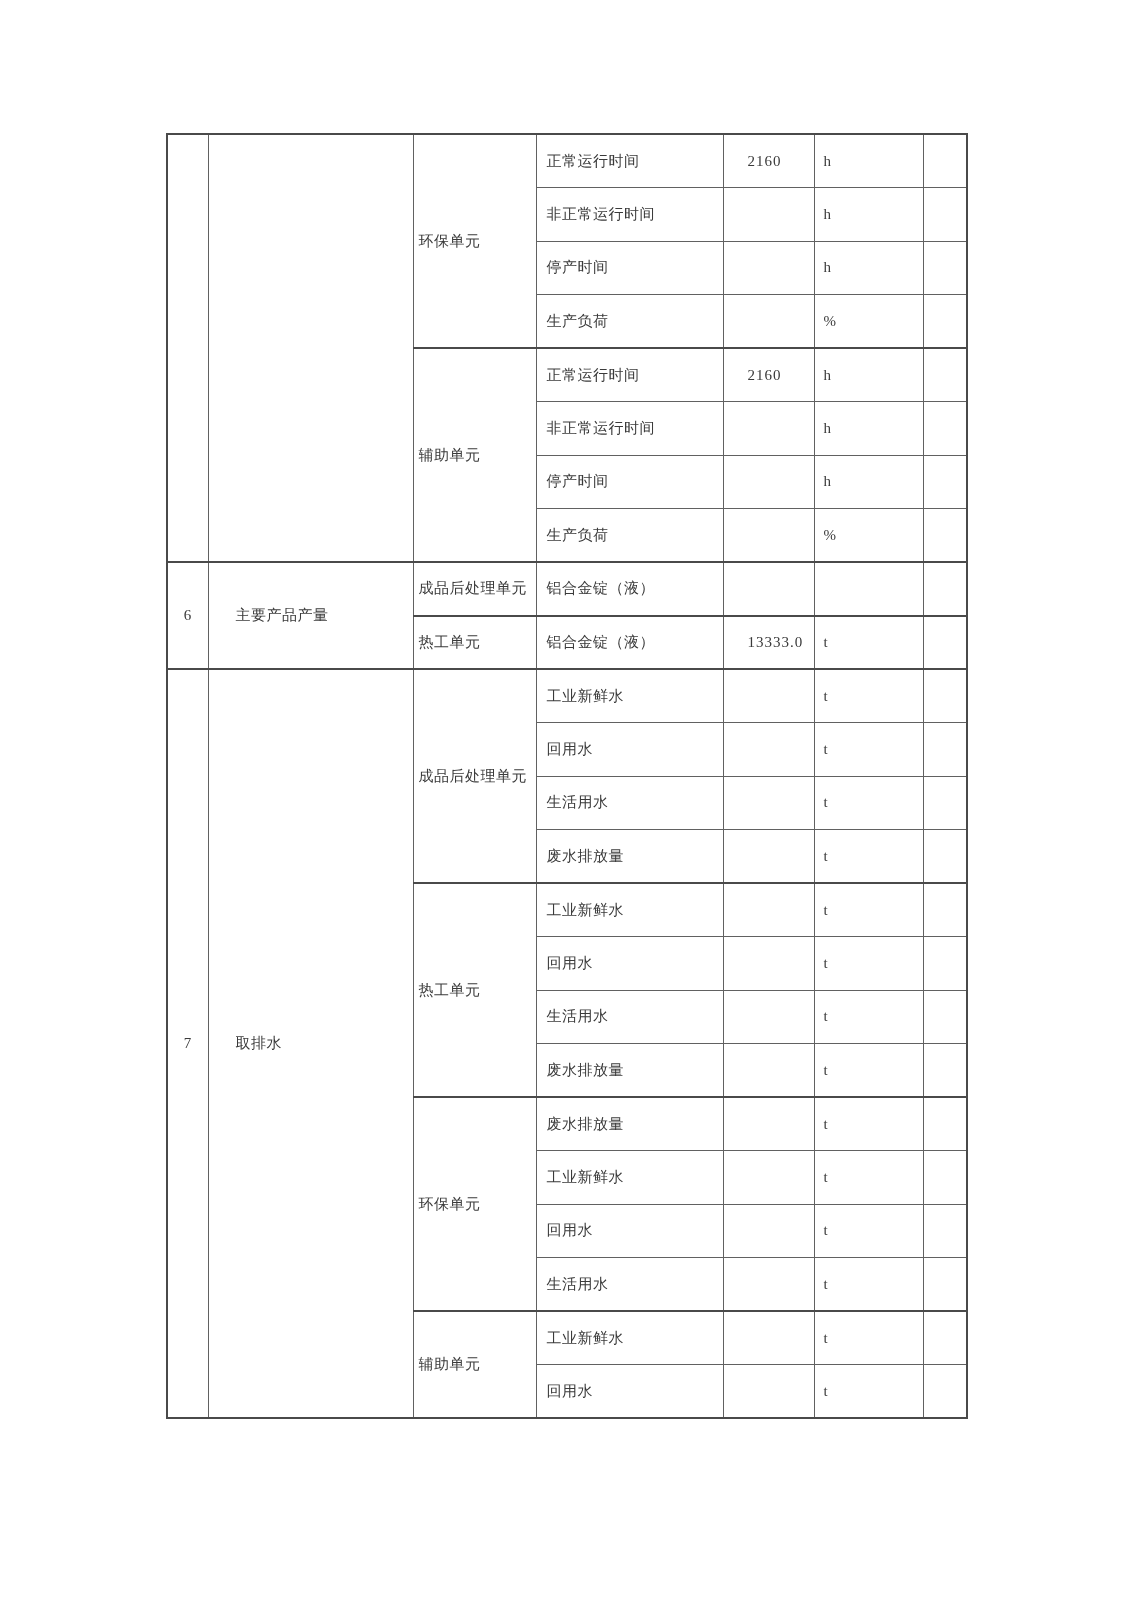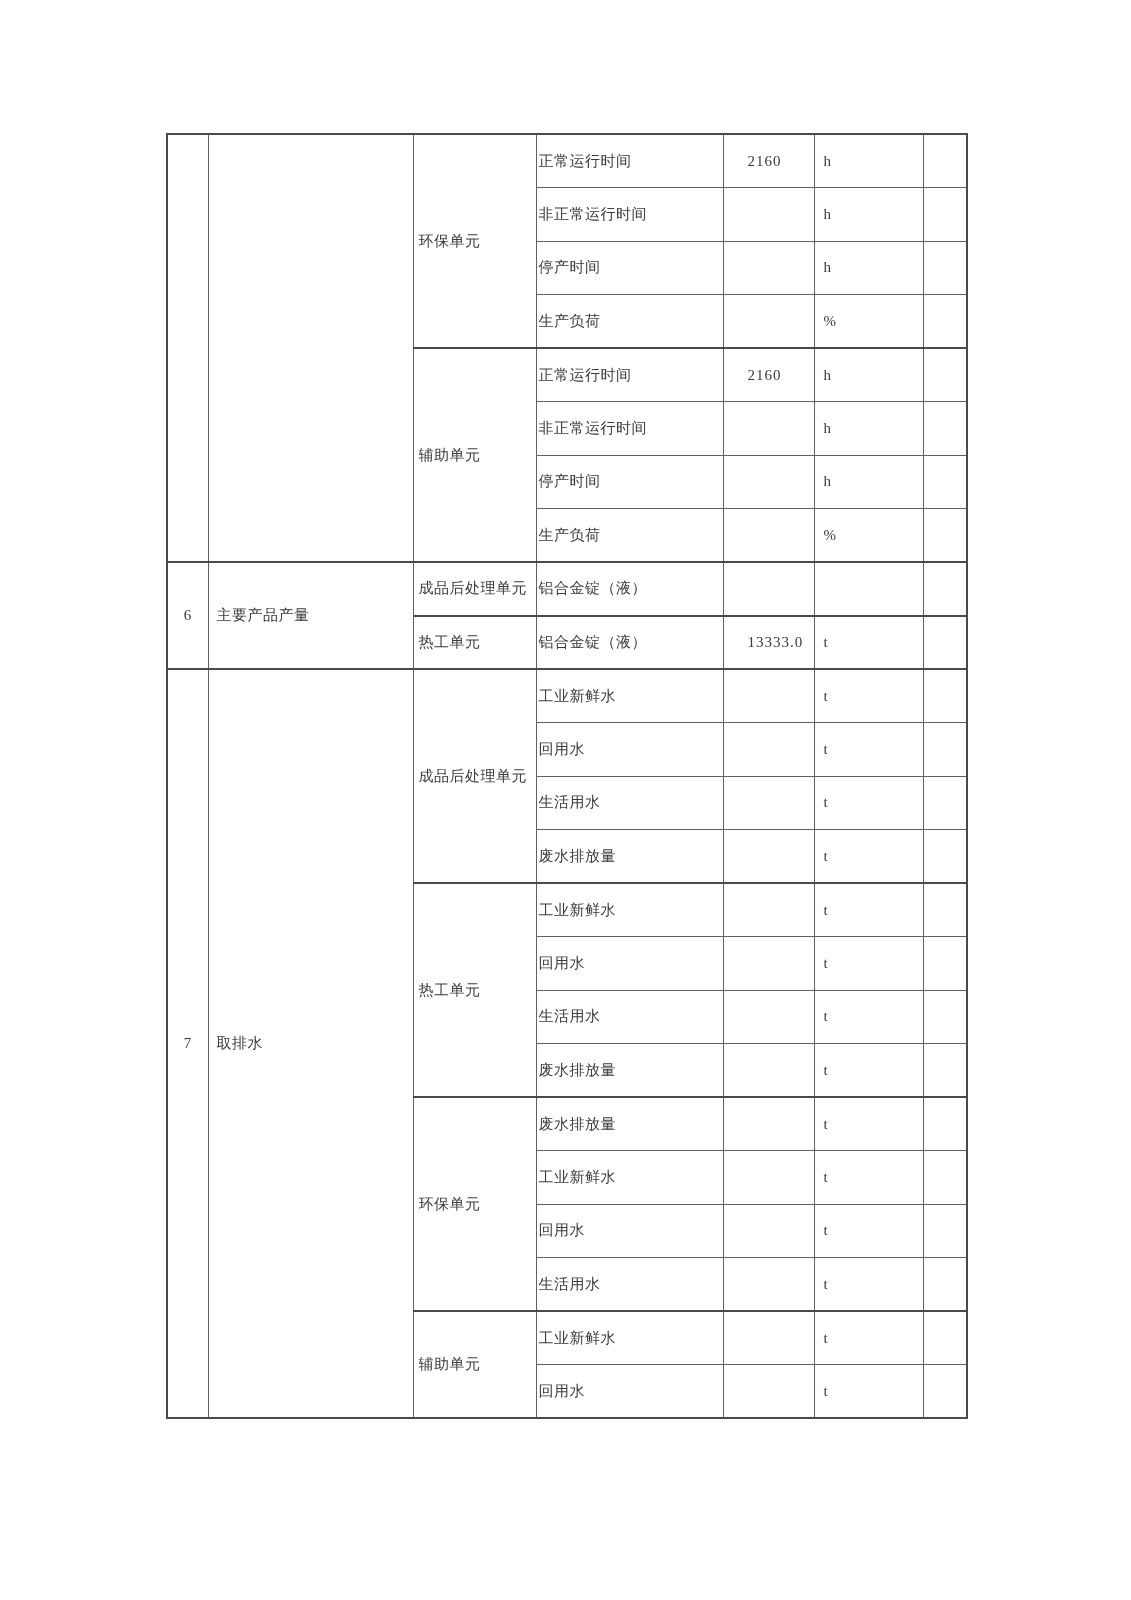--- a/index.html
+++ b/index.html
@@ -27,23 +27,23 @@
     padding:0 2px 0 9px;
     letter-spacing:0.5px;
     overflow:hidden;
     white-space:nowrap;
     background:#ffffff;
   }
   
   table.tbl tr.sec-top > td{border-top:2px solid #4a4a4a;}
   table.tbl tr.grp-top > td{border-top:2px solid #4a4a4a;}
   table.tbl td.col-num{text-align:center;padding:0;}
-  table.tbl td.col-cat{padding-left:8px;}
+  table.tbl td.col-cat{padding-left:27px;}
   table.tbl td.col-unit{padding-left:5px;}
-  table.tbl td.col-item{padding-left:2px;margin-left:16px;}
+  table.tbl td.col-item{padding-left:10px;margin-left:16px;}
   table.tbl td.col-value{padding-left:24px;letter-spacing:1px;}
   table.tbl td.col-measure{padding-left:9px;}
   table.tbl td.col-extra{padding:0;}
 </style>
 </head>
 <body>
 
 <div class="page">
   <table class="tbl">
     <colgroup>

